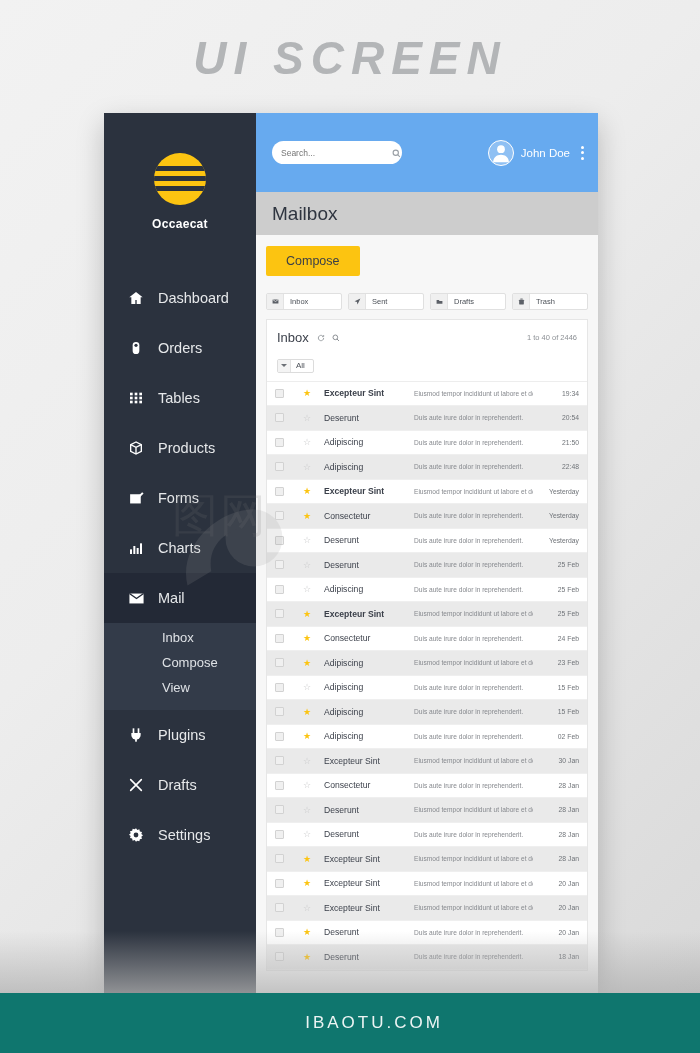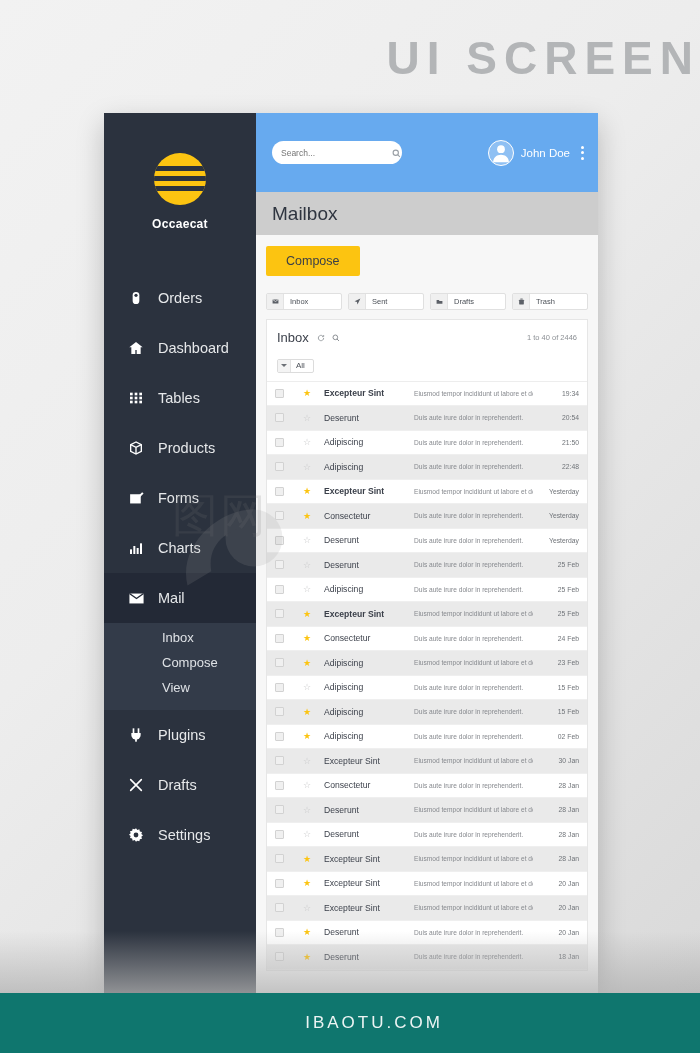--- a/index.html
+++ b/index.html
@@ -9,21 +9,21 @@
     overflow: hidden;
   }
   body {
     background: linear-gradient(135deg, #f2f2f2 0%, #ededed 40%, #e3e3e3 70%, #d8d8d8 100%);
     position: relative;
   }
 
   
   .banner {
     position: absolute; top: 0; left: 0; right: 0; height: 115px;
-    display: flex; align-items: center; justify-content: flex-end;
+    display: flex; align-items: center; justify-content: center; font-style: italic;
   }
   .banner-title {
     font-size: 46px; font-weight: bold; color: #b3b5b7;
     letter-spacing: 7px;
   }
 
   
   .footer {
     position: absolute; left: 0; right: 0; bottom: 0; height: 60px;
     background: #0f766e;
@@ -205,34 +205,34 @@
           <i></i>
         </div>
       <div class="brand-name">Occaecat</div>
     </div>
 
     <nav class="nav">
 
       <div class="nav-item">
         <span class="ic">
           <svg width="16" height="16" viewBox="0 0 24 24" fill="#fff">
+              <path d="M12 3 2 11h3v10h6v-6h2v6h6V11h3z"></path>
+            </svg>
+        </span>
+        <span>Dashboard</span>
+      </div>
+
+      <div class="nav-item">
+        <span class="ic">
+          <svg width="16" height="16" viewBox="0 0 24 24" fill="#fff">
               <rect x="7" y="3" width="10" height="18" rx="5"></rect>
               <circle cx="12" cy="8" r="2.4" fill="#2b323e"></circle>
             </svg>
         </span>
         <span>Orders</span>
-      </div>
-
-      <div class="nav-item">
-        <span class="ic">
-          <svg width="16" height="16" viewBox="0 0 24 24" fill="#fff">
-              <path d="M12 3 2 11h3v10h6v-6h2v6h6V11h3z"></path>
-            </svg>
-        </span>
-        <span>Dashboard</span>
       </div>
 
       <div class="nav-item">
         <span class="ic">
           <svg width="16" height="16" viewBox="0 0 24 24" fill="#fff">
               <rect x="3" y="4" width="4" height="4"></rect>
               <rect x="10" y="4" width="4" height="4"></rect>
               <rect x="17" y="4" width="4" height="4"></rect>
               <rect x="3" y="10" width="4" height="4"></rect>
               <rect x="10" y="10" width="4" height="4"></rect>

